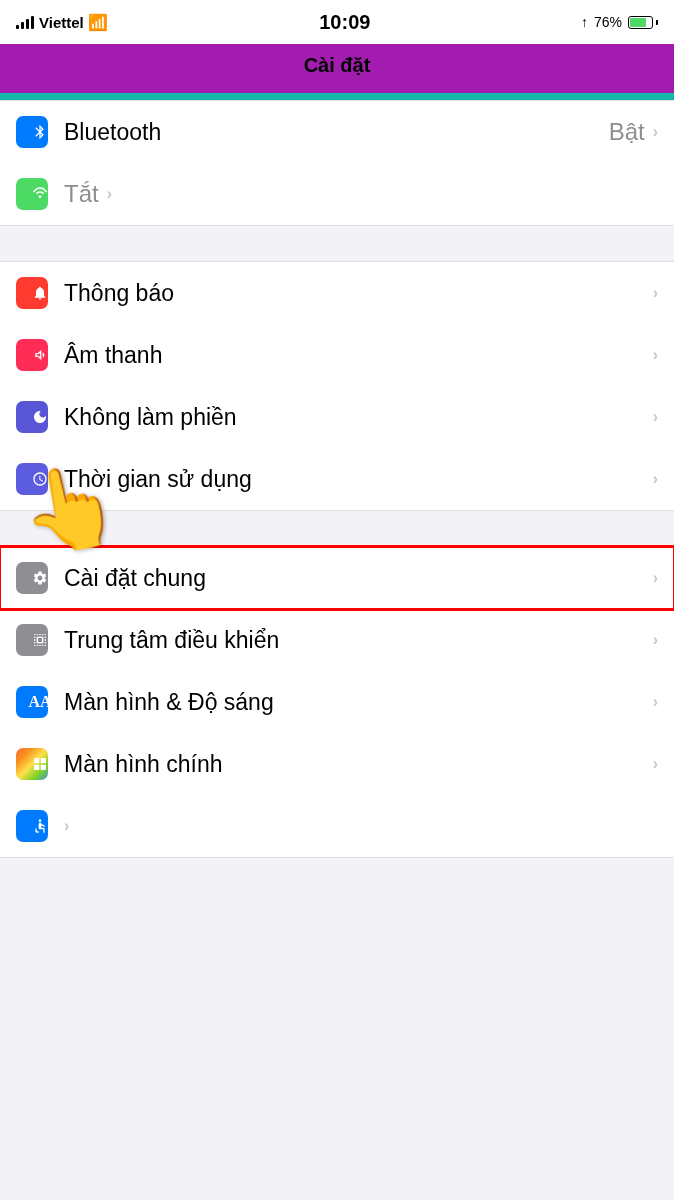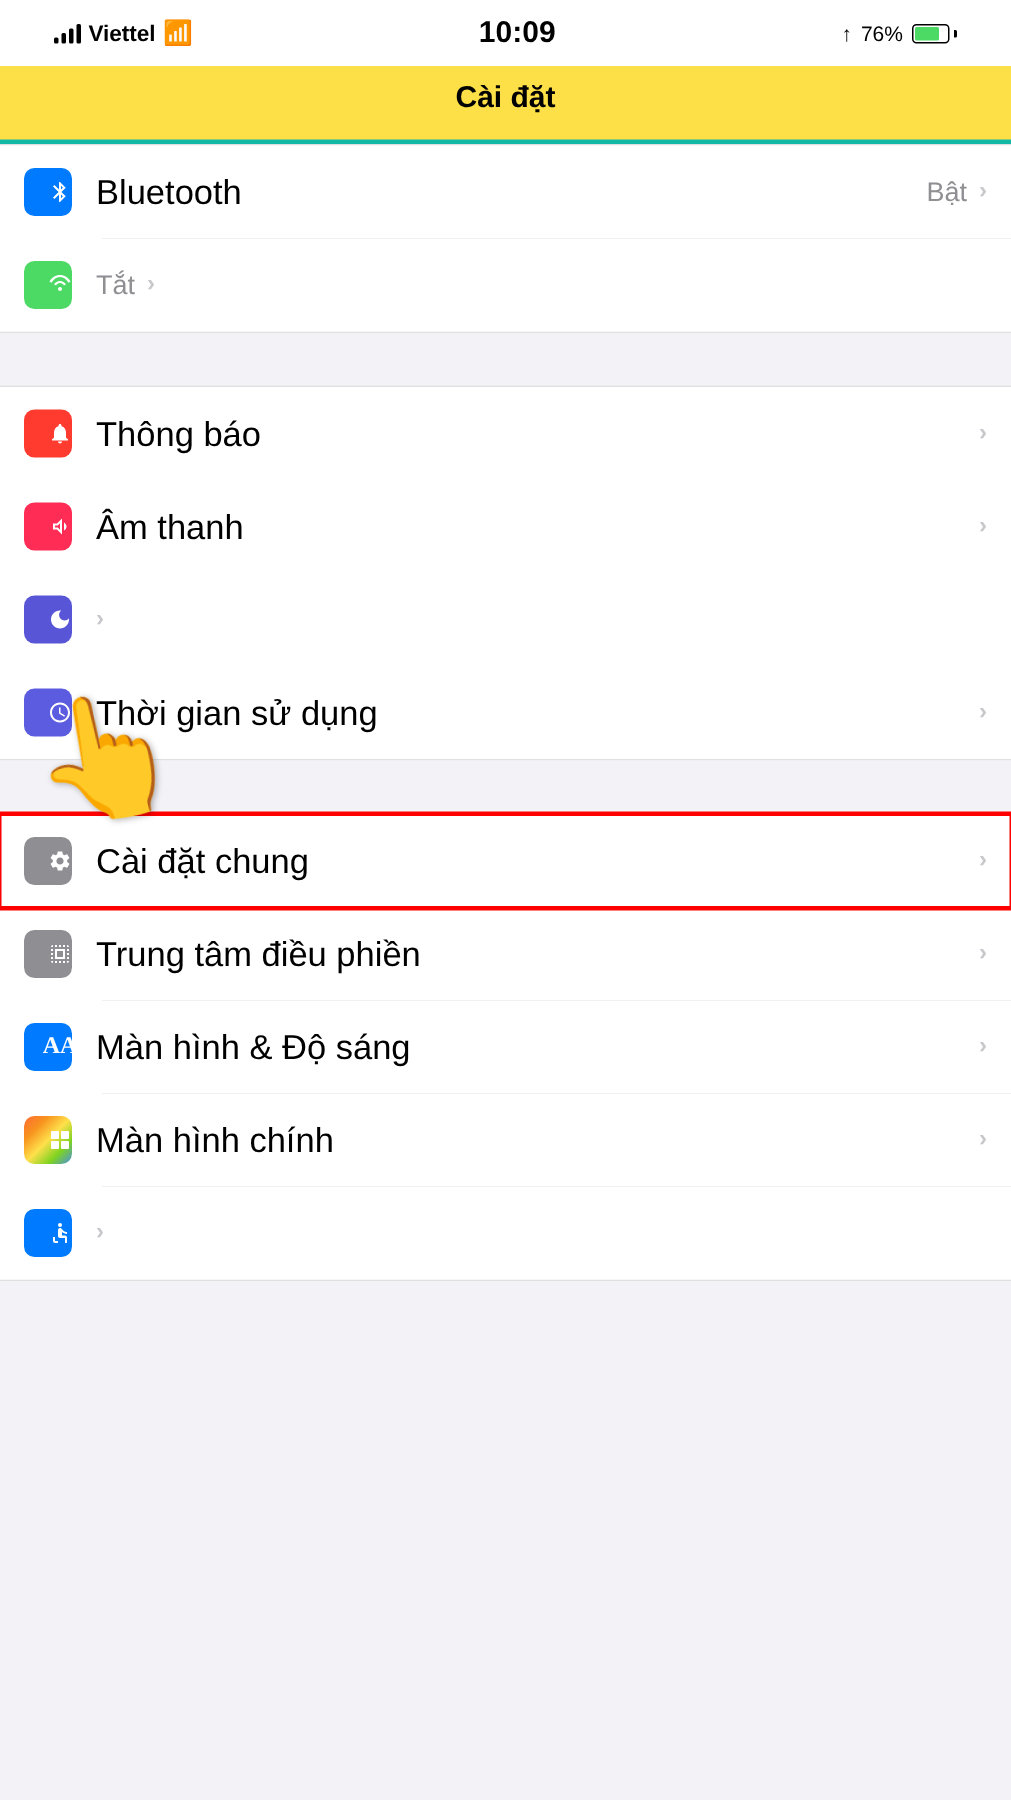--- a/index.html
+++ b/index.html
@@ -12,21 +12,21 @@
       overflow-x: hidden;
     }
 
     
     .status-bar {
       background: #fff;
       height: 44px;
       display: flex;
       align-items: center;
       justify-content: space-between;
-      padding: 0 36px;
+      padding: 0 16px;
     }
     .status-left {
       display: flex;
       align-items: center;
       gap: 5px;
       font-size: 15px;
       font-weight: 600;
     }
     .signal-bars {
       display: flex;
@@ -80,24 +80,24 @@
       background: #000;
       border-radius: 0 1px 1px 0;
       margin-left: 1px;
     }
     .location-arrow {
       font-size: 14px;
     }
 
     
     .nav-bar {
-      background: #fde047;
+      background: #a21caf;
       text-align: center;
       padding: 10px 16px 16px;
-      border-bottom: 3px solid #14b8a6;
+      border-bottom: 7px solid #14b8a6;
     }
     .nav-title {
       font-size: 20px;
       font-weight: 700;
       color: #000;
     }
 
     .spacer {
       height: 35px;
       background: #f2f2f7;
@@ -143,21 +143,21 @@
     }
 
     .row-label {
       flex: 1;
       font-size: 23px;
       color: #000;
       font-weight: 400;
     }
 
     .row-value {
-      font-size: 18px;
+      font-size: 24px;
       color: #8e8e93;
       margin-right: 8px;
     }
 
     .chevron {
       color: #c7c7cc;
       font-size: 16px;
       font-weight: 600;
     }
 
@@ -264,20 +264,21 @@
     <div class="row-icon icon-purple">
       <svg width="20" height="20" viewBox="0 0 24 24" fill="white">
         <path d="M9 2C5.686 2 3 4.686 3 8c0 5.25 6 14 9 14s9-8.75 9-14c0-3.314-2.686-6-6-6z" opacity="0"></path>
         <path d="M12 3c-4.97 0-9 4.03-9 9s4.03 9 9 9 9-4.03 9-9-4.03-9-9-9zm1 14H11V11h2v6zm0-8H11V7h2v2z" opacity="0"></path>
         <path d="M20 8.69V4h-4.69L12 .69 8.69 4H4v4.69L.69 12 4 15.31V20h4.69L12 23.31 15.31 20H20v-4.69L23.31 12 20 8.69zM16.54 11L13 14.54 11.46 13 15 9.46 16.54 11zM9 7.46L10.54 9 7 12.54 5.46 11 9 7.46zM12 18c-3.31 0-6-2.69-6-6 0-1.01.25-1.97.71-2.81L15.81 18.29C15 18.74 14 19 13 19l-1-1z" opacity="0"></path>
         <path d="M12 2C6.48 2 2 6.48 2 12s4.48 10 10 10 10-4.48 10-10S17.52 2 12 2zm-2 14.5v-9l6 4.5-6 4.5z" opacity="0"></path>
 
         <path d="M12 3c-4.97 0-9 4.03-9 9s4.03 9 9 9 9-4.03 9-9c0-.46-.04-.92-.1-1.36-.98 1.37-2.58 2.26-4.4 2.26-2.98 0-5.4-2.42-5.4-5.4 0-1.81.89-3.42 2.26-4.4-.44-.06-.9-.1-1.36-.1z"></path>
       </svg>
     </div>
+    <span class="row-label">Không làm phiền</span>
     <span class="chevron">›</span>
   </div>
 
   <div class="settings-row">
     <div class="row-icon icon-indigo">
       <svg width="20" height="20" viewBox="0 0 24 24" fill="white">
         <path d="M11.99 2C6.47 2 2 6.48 2 12s4.47 10 9.99 10C17.52 22 22 17.52 22 12S17.52 2 11.99 2zM12 20c-4.42 0-8-3.58-8-8s3.58-8 8-8 8 3.58 8 8-3.58 8-8 8zm.5-13H11v6l5.25 3.15.75-1.23-4.5-2.67V7z"></path>
       </svg>
     </div>
     <span class="row-label">Thời gian sử dụng</span>
@@ -304,21 +305,21 @@
       <span class="chevron">›</span>
     </div>
   </div>
 
   <div class="settings-row">
     <div class="row-icon icon-gray">
       <svg width="20" height="20" viewBox="0 0 24 24" fill="white">
         <path d="M3 5h2V3c-1.1 0-2 .9-2 2zm0 8h2v-2H3v2zm4 8h2v-2H7v2zM3 9h2V7H3v2zm10-6h-2v2h2V3zm6 0v2h2c0-1.1-.9-2-2-2zM5 21v-2H3c0 1.1.9 2 2 2zm-2-4h2v-2H3v2zM9 3H7v2h2V3zm2 18h2v-2h-2v2zm8-8h2v-2h-2v2zm0 8c1.1 0 2-.9 2-2h-2v2zm0-12h2V7h-2v2zm0 8h2v-2h-2v2zm-4 4h2v-2h-2v2zm0-16h2V3h-2v2zM7 17h10V7H7v10zm2-8h6v6H9V9z"></path>
       </svg>
     </div>
-    <span class="row-label">Trung tâm điều phiền</span>
+    <span class="row-label">Trung tâm điều khiển</span>
     <span class="chevron">›</span>
   </div>
 
   <div class="settings-row">
     <div class="row-icon icon-blue-aa" style="background:#007aff;">
       <span style="font-size:16px; font-weight:900; color:white; font-family:Georgia,serif;">AA</span>
     </div>
     <span class="row-label">Màn hình &amp; Độ sáng</span>
     <span class="chevron">›</span>
   </div>

